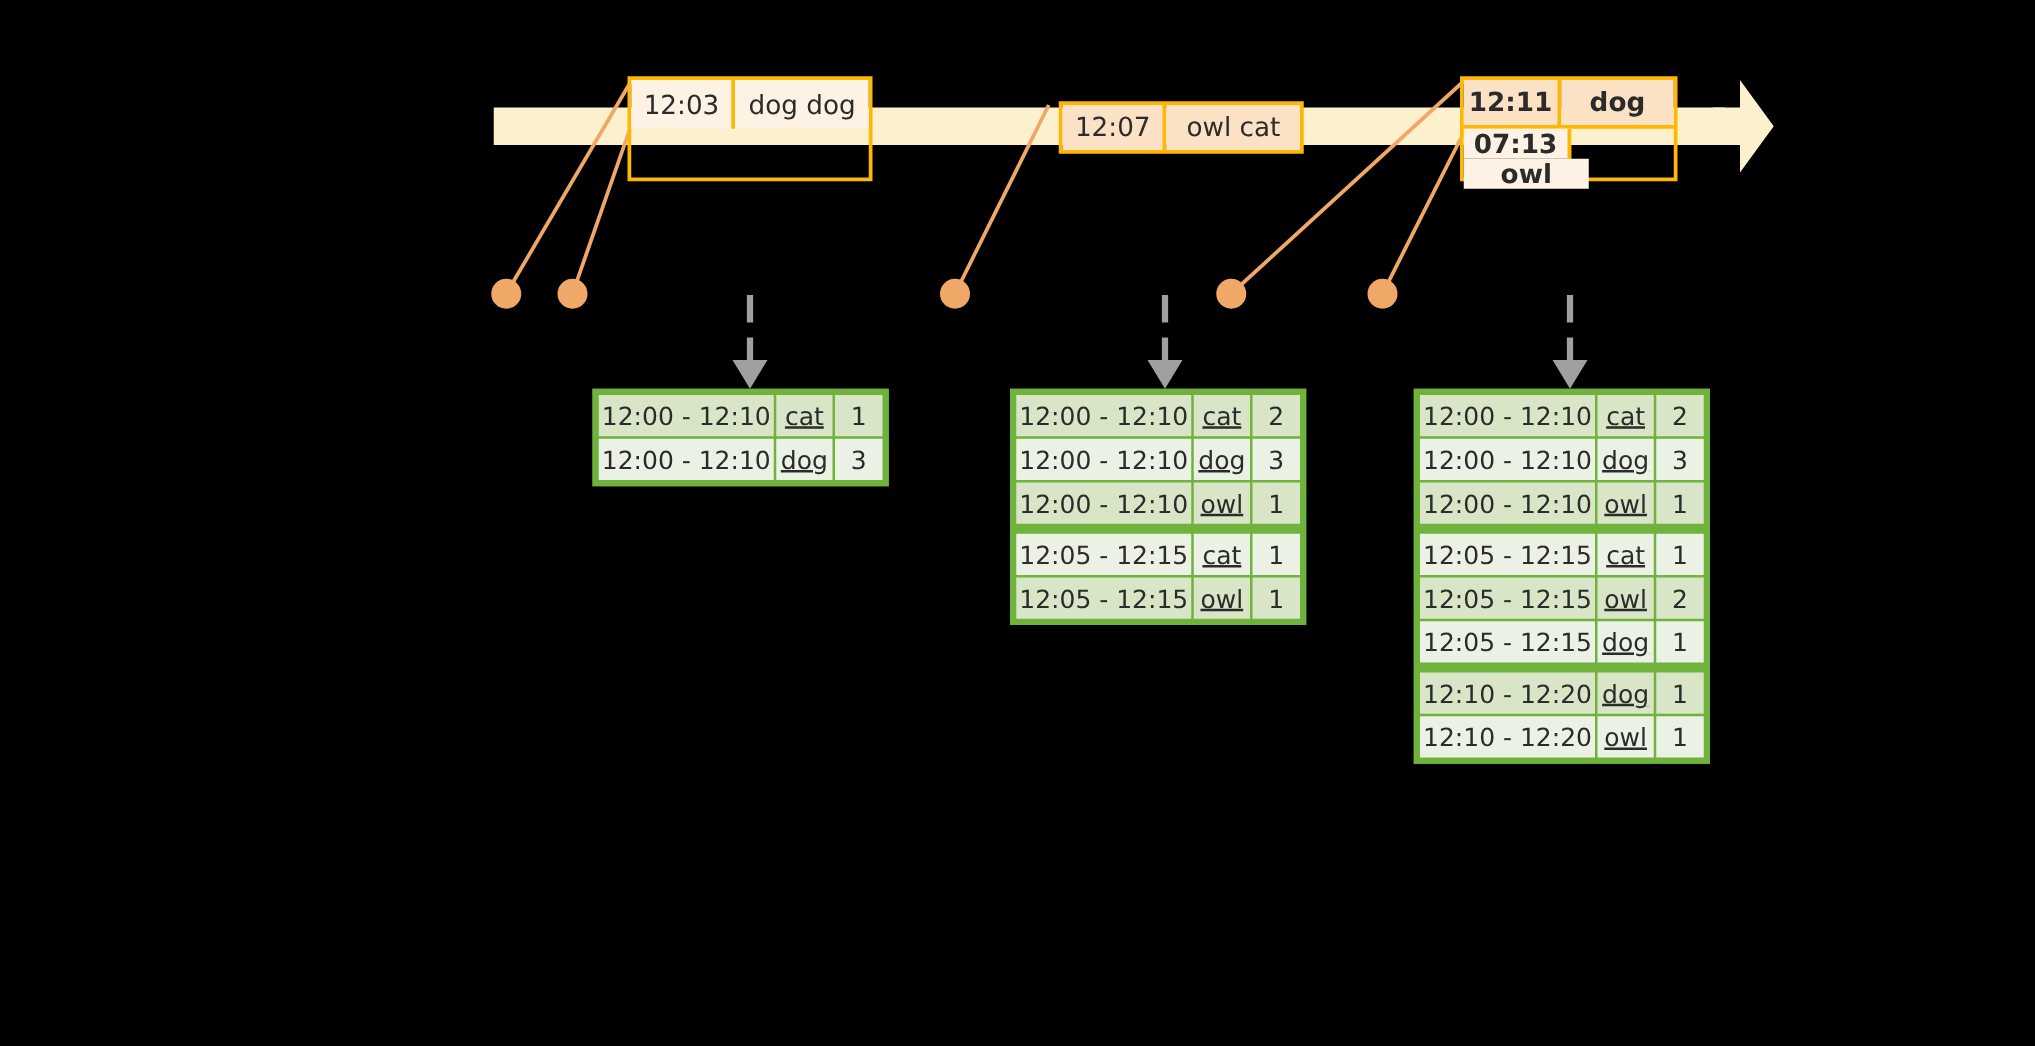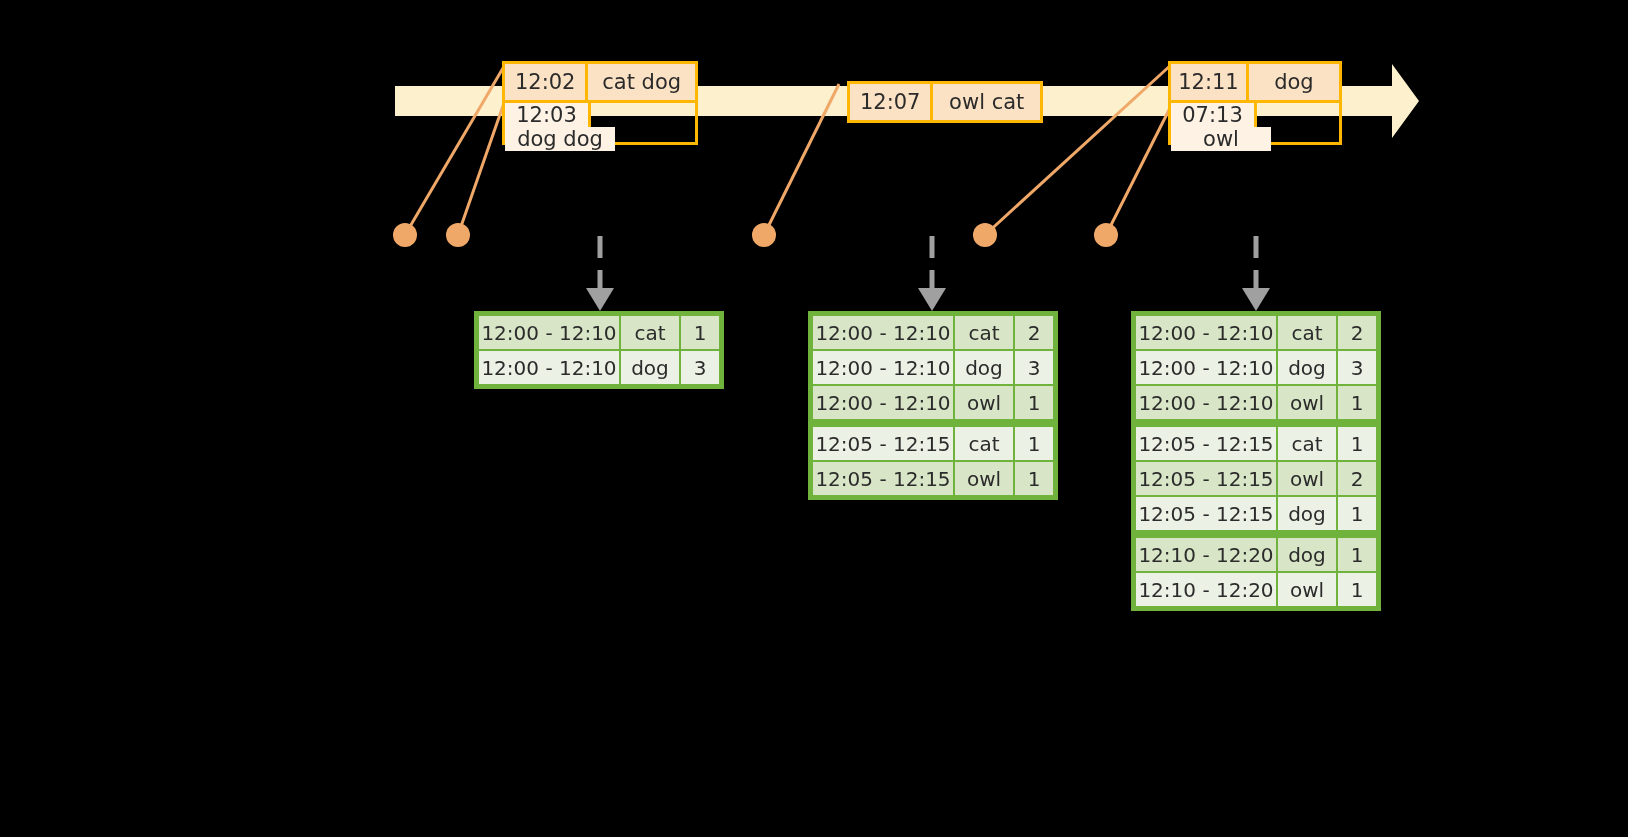--- a/index.html
+++ b/index.html
@@ -80,21 +80,21 @@
   .event-row .cell.words {
     flex: 1 1 auto;
   }
   .event-row.shade-a .cell { background: #FCE2C4; }
   .event-row.shade-b .cell { background: #FDF2E4; }
 
   #event-box-1 { left: 502px; top: 61px; width: 196px; height: 84px; }
   #event-box-1 .cell.words { width: 110px; }
   #event-box-2 { left: 847px; top: 81px; width: 196px; height: 42px; }
   #event-box-2 .cell.words { width: 110px; }
-  #event-box-3 { left: 1168px; top: 61px; width: 174px; height: 84px; }
+  #event-box-3 { left: 1168px; top: 61px; width: 174px; height: 84px; font-weight: bold; }
   #event-box-3 .cell.words { width: 100px; }
 
   
   .dot {
     position: absolute;
     width: 24px;
     height: 24px;
     border-radius: 50%;
     background: #F0A868;
   }
@@ -121,21 +121,21 @@
     display: flex;
     align-items: center;
     justify-content: center;
     font-size: 20px;
     color: #2b2b2b;
     box-sizing: border-box;
   }
   .result-row.shade-a .rcell { background: #D8E5C6; }
   .result-row.shade-b .rcell { background: #ECF1E5; }
   .rcell.window { width: 140px; }
-  .rcell.word   { width: 58px; }
+  .rcell.word   { width: 45px; text-decoration: underline; }
   .rcell.count  { width: 38px; }
 
   #result-table-1 { left: 474px; top: 311px; }
   #result-table-2 { left: 808px; top: 311px; }
   #result-table-3 { left: 1131px; top: 311px; }
 
   .group-sep { height: 4px; background: #6FB23C; }
 </style>
 </head>
 <body>
@@ -160,24 +160,20 @@
       <line x1="600" y1="236" x2="600" y2="293" stroke-dasharray="22 12"></line>
       <path d="M586,288 L614,288 L600,311 Z" stroke="none"></path>
       <line x1="932" y1="236" x2="932" y2="293" stroke-dasharray="22 12"></line>
       <path d="M918,288 L946,288 L932,311 Z" stroke="none"></path>
       <line x1="1256" y1="236" x2="1256" y2="293" stroke-dasharray="22 12"></line>
       <path d="M1242,288 L1270,288 L1256,311 Z" stroke="none"></path>
     </g>
   </svg>
 
   <div class="event-box" id="event-box-1">
-    <div class="event-row shade-a">
-      <div class="cell time">12:02</div>
-      <div class="cell words">cat dog</div>
-    </div>
     <div class="event-row shade-b">
       <div class="cell time">12:03</div>
       <div class="cell words">dog dog</div>
     </div>
   </div>
 
   <div class="event-box" id="event-box-2">
     <div class="event-row shade-a">
       <div class="cell time">12:07</div>
       <div class="cell words">owl cat</div>

